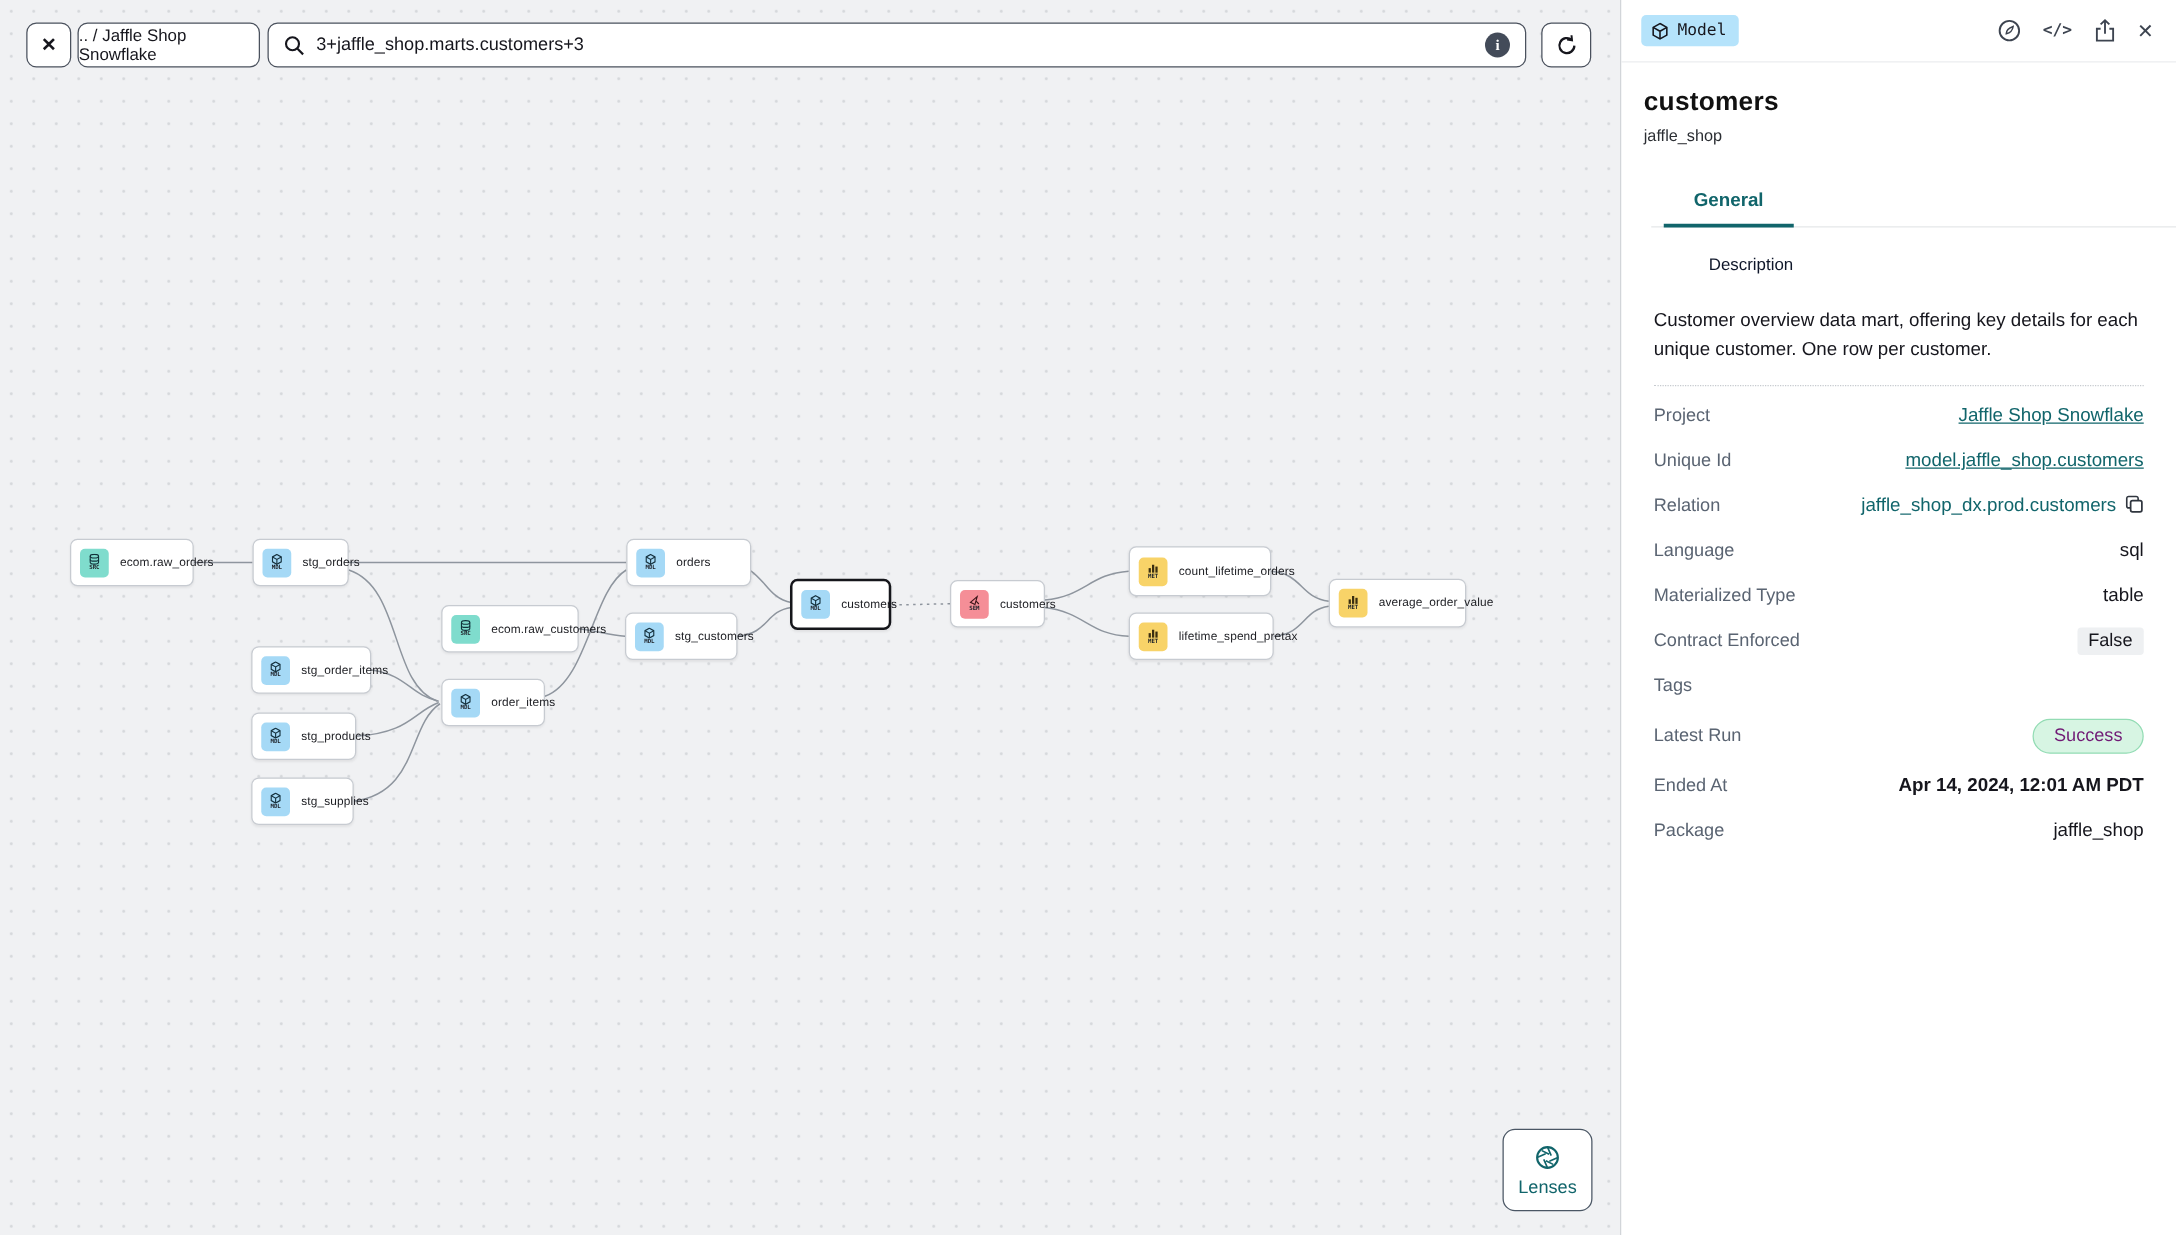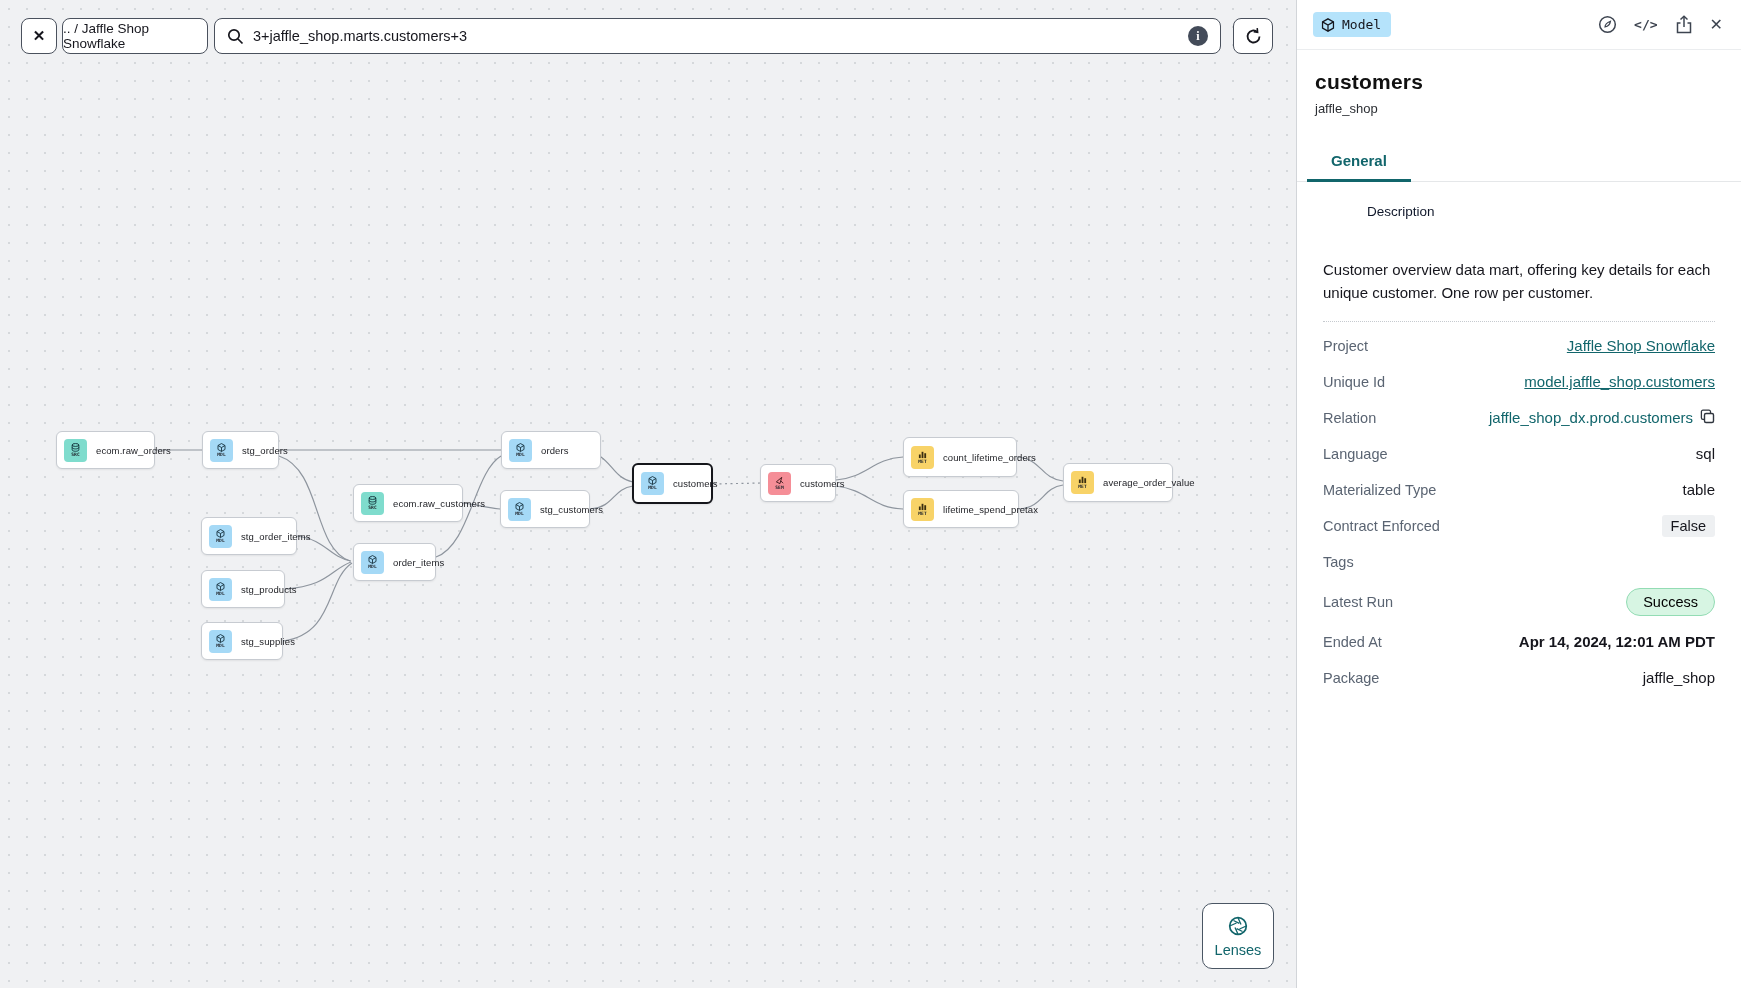--- a/index.html
+++ b/index.html
@@ -84,48 +84,48 @@
   }
   .hicons { display:flex; align-items:center; gap:17px; }
   .hicon { color:#3d4450; display:flex; align-items:center; cursor:pointer; }
   .hicon.codetxt { font-family:"DejaVu Sans Mono", monospace; font-size:13px; font-weight:bold; }
   .hicon.x { font-size:16px; }
 
   .title-wrap { padding:20px 18px 0 18px; }
   .panel-title { font-size:21px; font-weight:bold; color:#111; letter-spacing:.2px; }
   .panel-sub { font-size:13px; color:#2b2e33; margin-top:7px; }
 
-  .tabs { margin-top:26px; border-bottom:1px solid #e5e7e9; display:flex; padding-left:10px; }
+  .tabs { margin-top:26px; border-bottom:1px solid #e5e7e9; display:flex; padding-left:10px;margin-left:24px; }
   .tab {
     padding:10px 24px 12px 24px; font-size:15px; font-weight:bold; cursor:pointer; position:relative;
   }
   .tab.active { color:#11656b; }
   .tab.active::after {
     content:""; position:absolute; left:0; right:0; bottom:-1px; height:3px; background:#11656b;
   }
 
   .panel-content { padding:22px 26px; overflow:auto; }
   .sec-label { font-size:13.5px; font-weight:normal; color:#0f172a;padding-left:44px; }
-  .desc-text { margin-top:39px; font-size:15px; line-height:1.55; color:#16161d; }
+  .desc-text { margin-top:26px; font-size:15px; line-height:1.55; color:#16161d; }
   .dotted-hr { border:none; border-top:1.5px dotted #c6cacf; margin:16px 0 6px 0; }
 
   .fields { display:flex; flex-direction:column; }
   .frow {
     display:flex; align-items:center; justify-content:space-between;
     min-height:36px; gap:12px;
   }
   .flabel { font-size:14.5px; color:#5a6472; white-space:nowrap; }
   .fvalue { font-size:15px; color:#16161d; text-align:right; }
   .fvalue.link { color:#11656b; text-decoration:underline; cursor:pointer; }
   .fvalue.teal { color:#11656b; }
   .copy-wrap { display:flex; gap:7px; }
   .copy-ic { color:#30363f; cursor:pointer; display:flex; }
   .gray-badge { background:#eef0f2; border-radius:3px; padding:3px 9px; font-size:14.5px; color:#16161d; }
   .pill {
-    background:#d7f5e3; border:1px solid #93dcb4; color:#000000;
+    background:#d7f5e3; border:1px solid #93dcb4; color:#701a75;
     border-radius:14px; padding:5px 16px; font-size:14.5px;
   }
   .fvalue.strong { font-weight:bold; }
   .frow.tall { min-height:44px; }
 </style>
 </head>
 <body>
 
 <div class="app">
 

